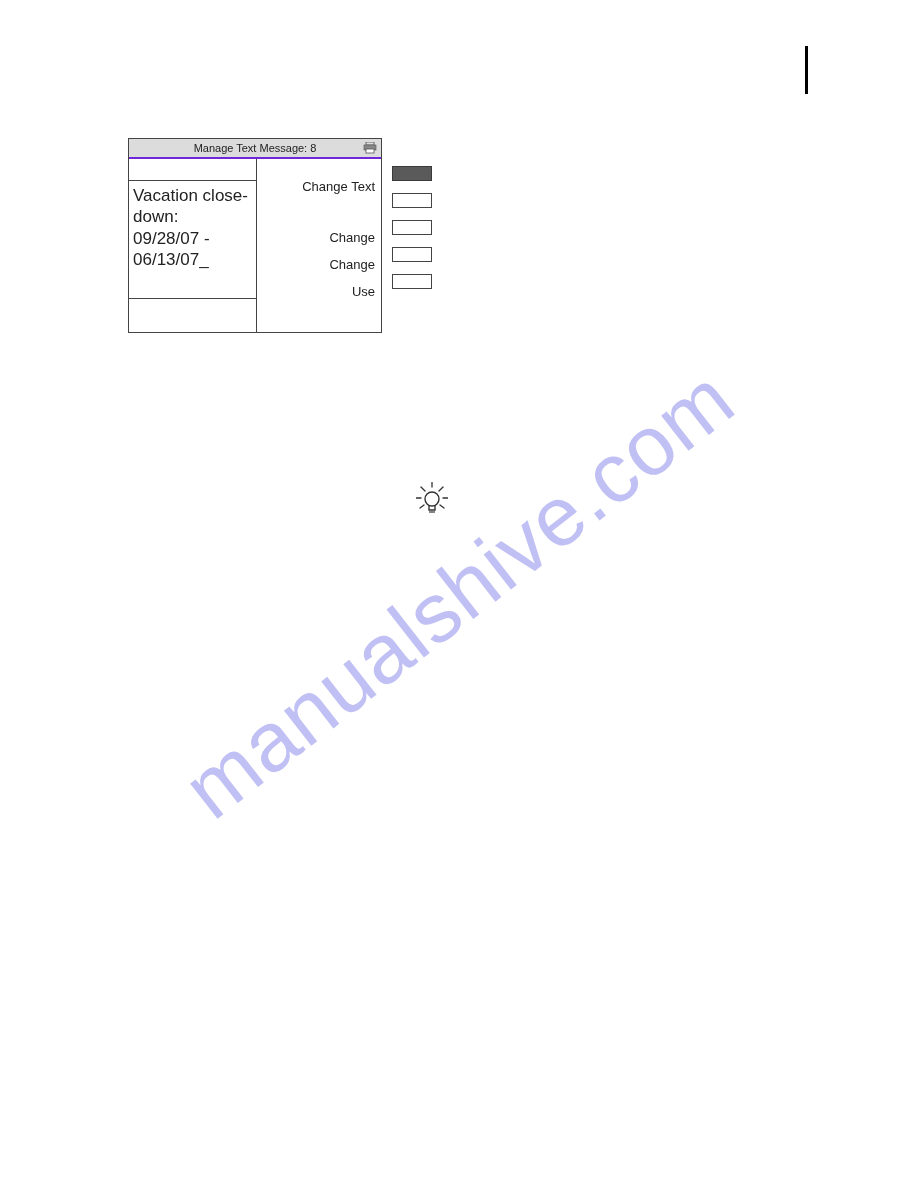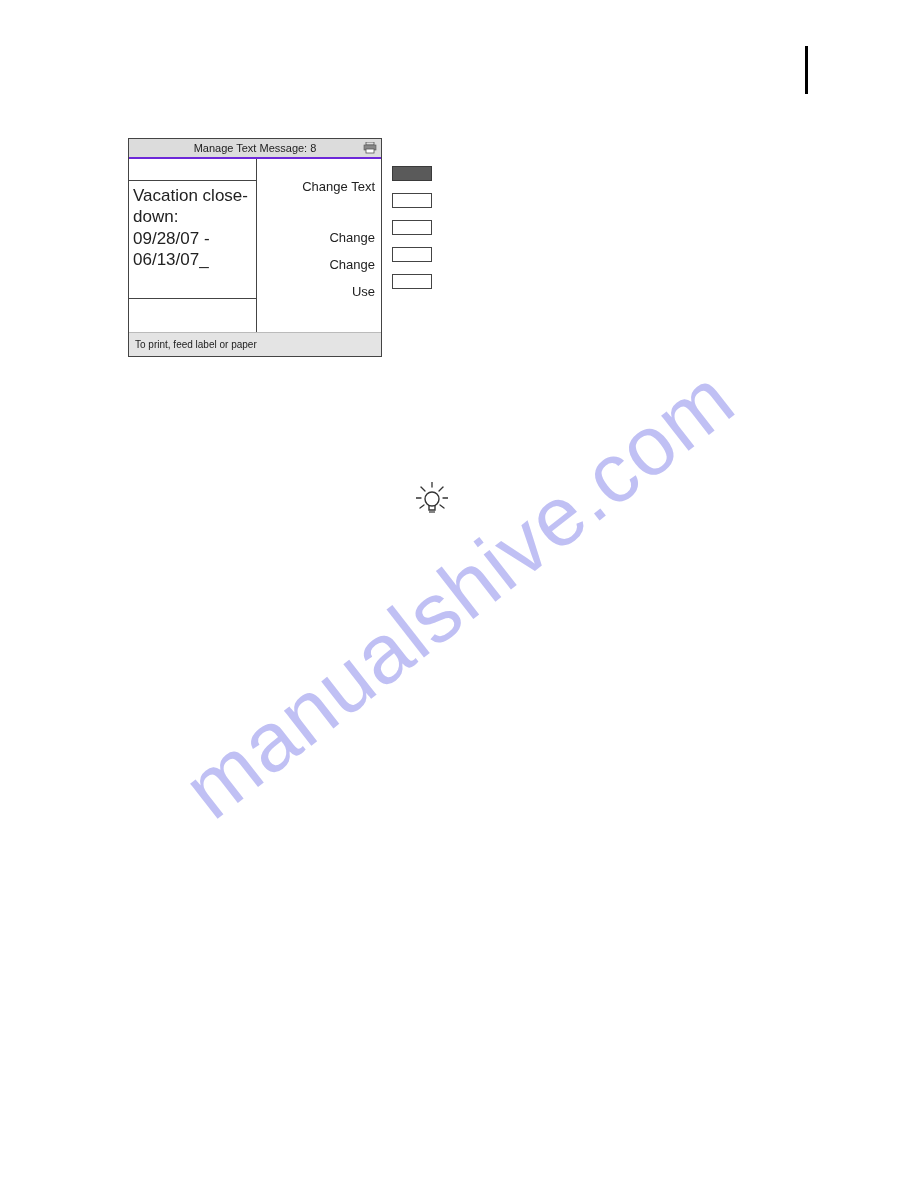--- a/index.html
+++ b/index.html
@@ -149,21 +149,20 @@
       <div class="divider-horiz"></div>
     </div>
     <div class="right-col">
       <div class="rl rl-first">Change Text</div>
       <div class="rl"></div>
       <div class="rl">Change</div>
       <div class="rl">Change</div>
       <div class="rl">Use</div>
     </div>
   </div>
-  <div class="footer-bar">To print, feed label or paper</div>
 </div>
 
 <div class="side-buttons">
   <div class="sb dark"></div>
   <div class="sb"></div>
   <div class="sb"></div>
   <div class="sb"></div>
   <div class="sb"></div>
 </div>
 

